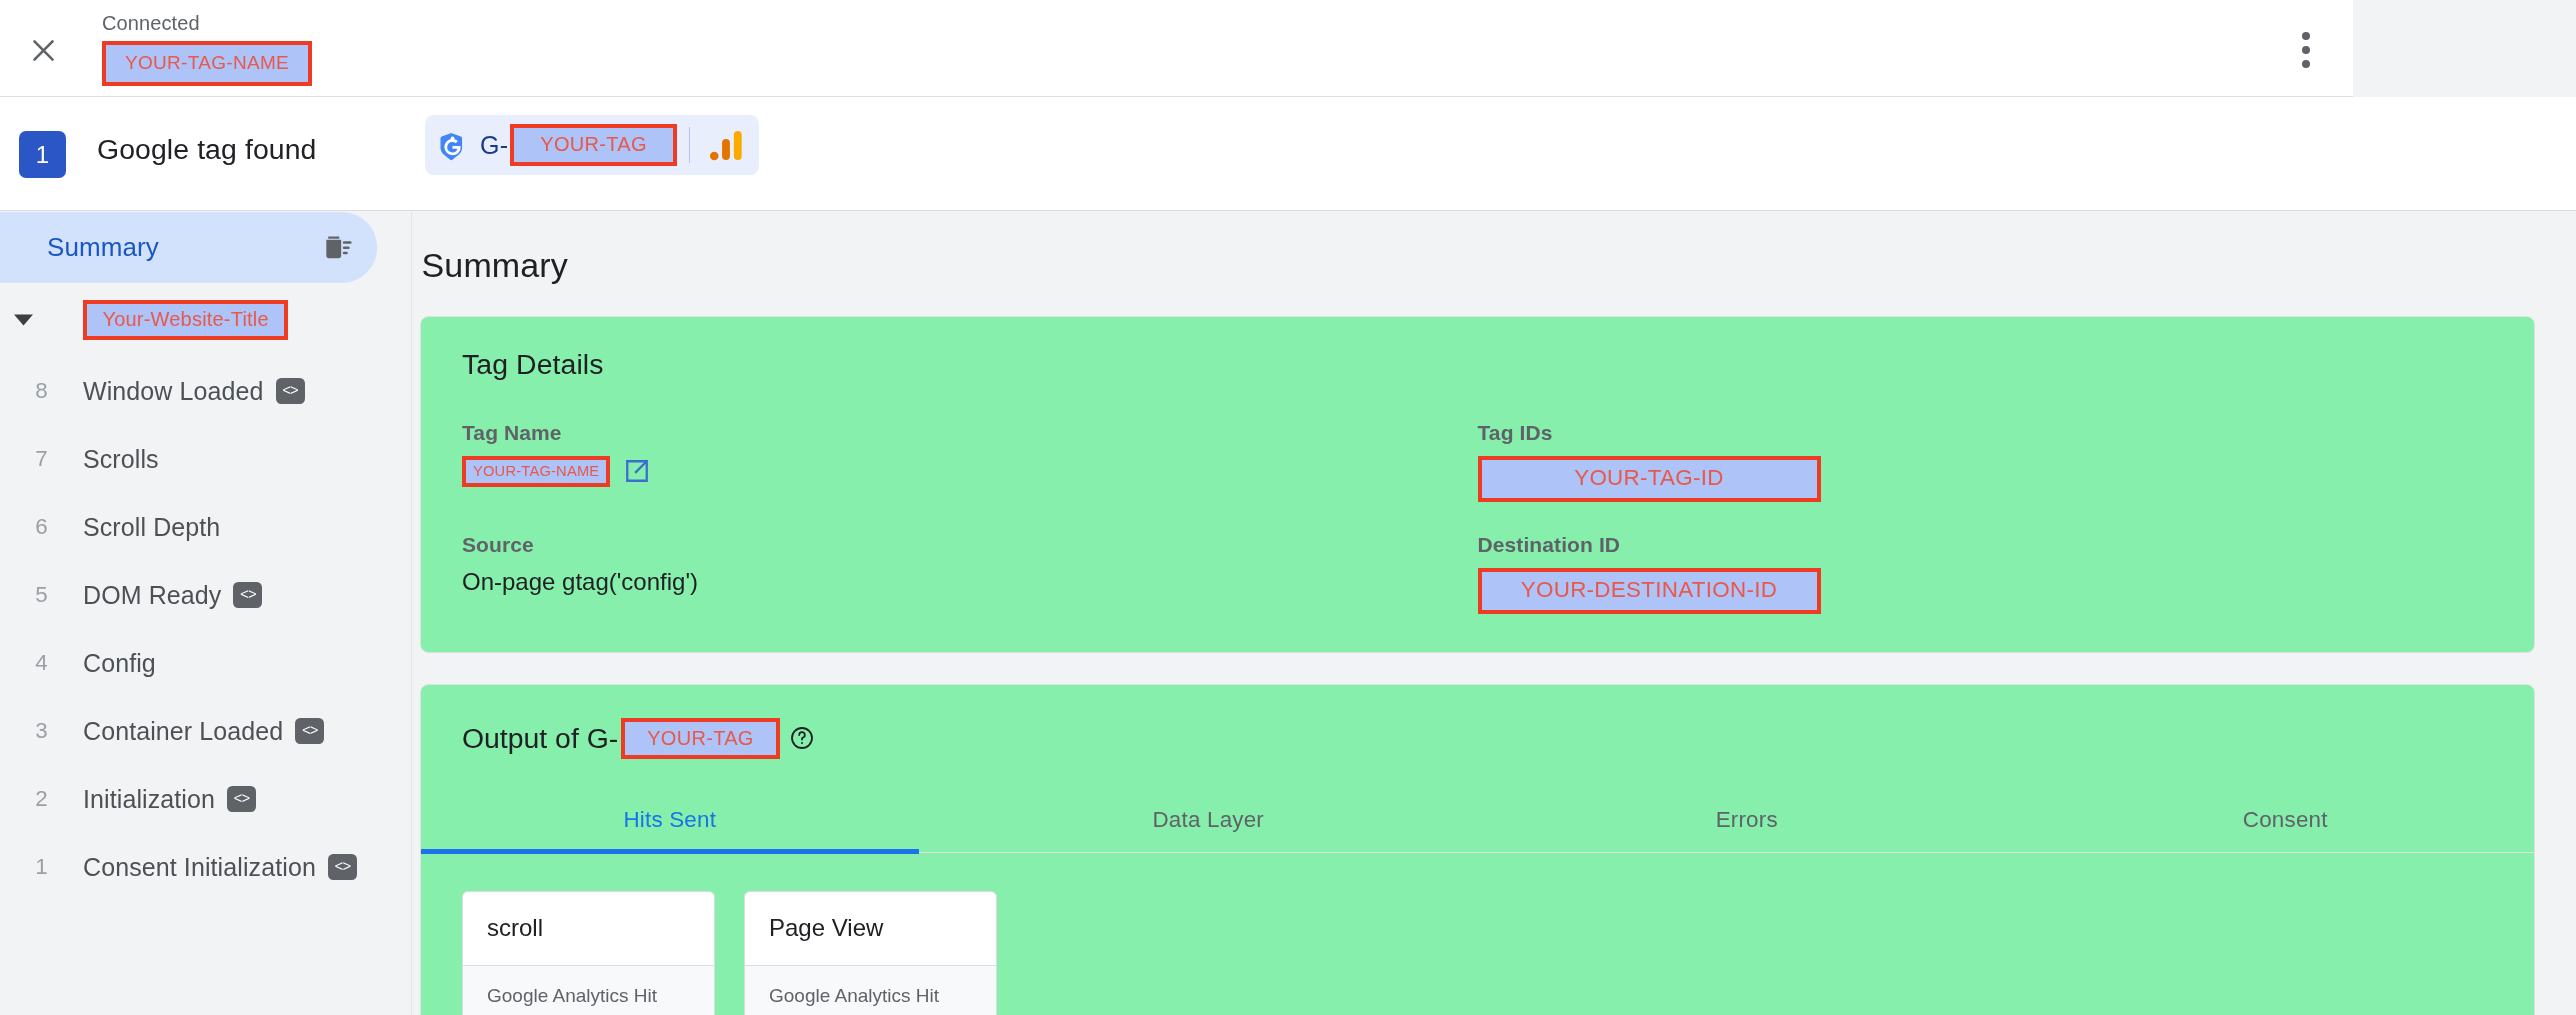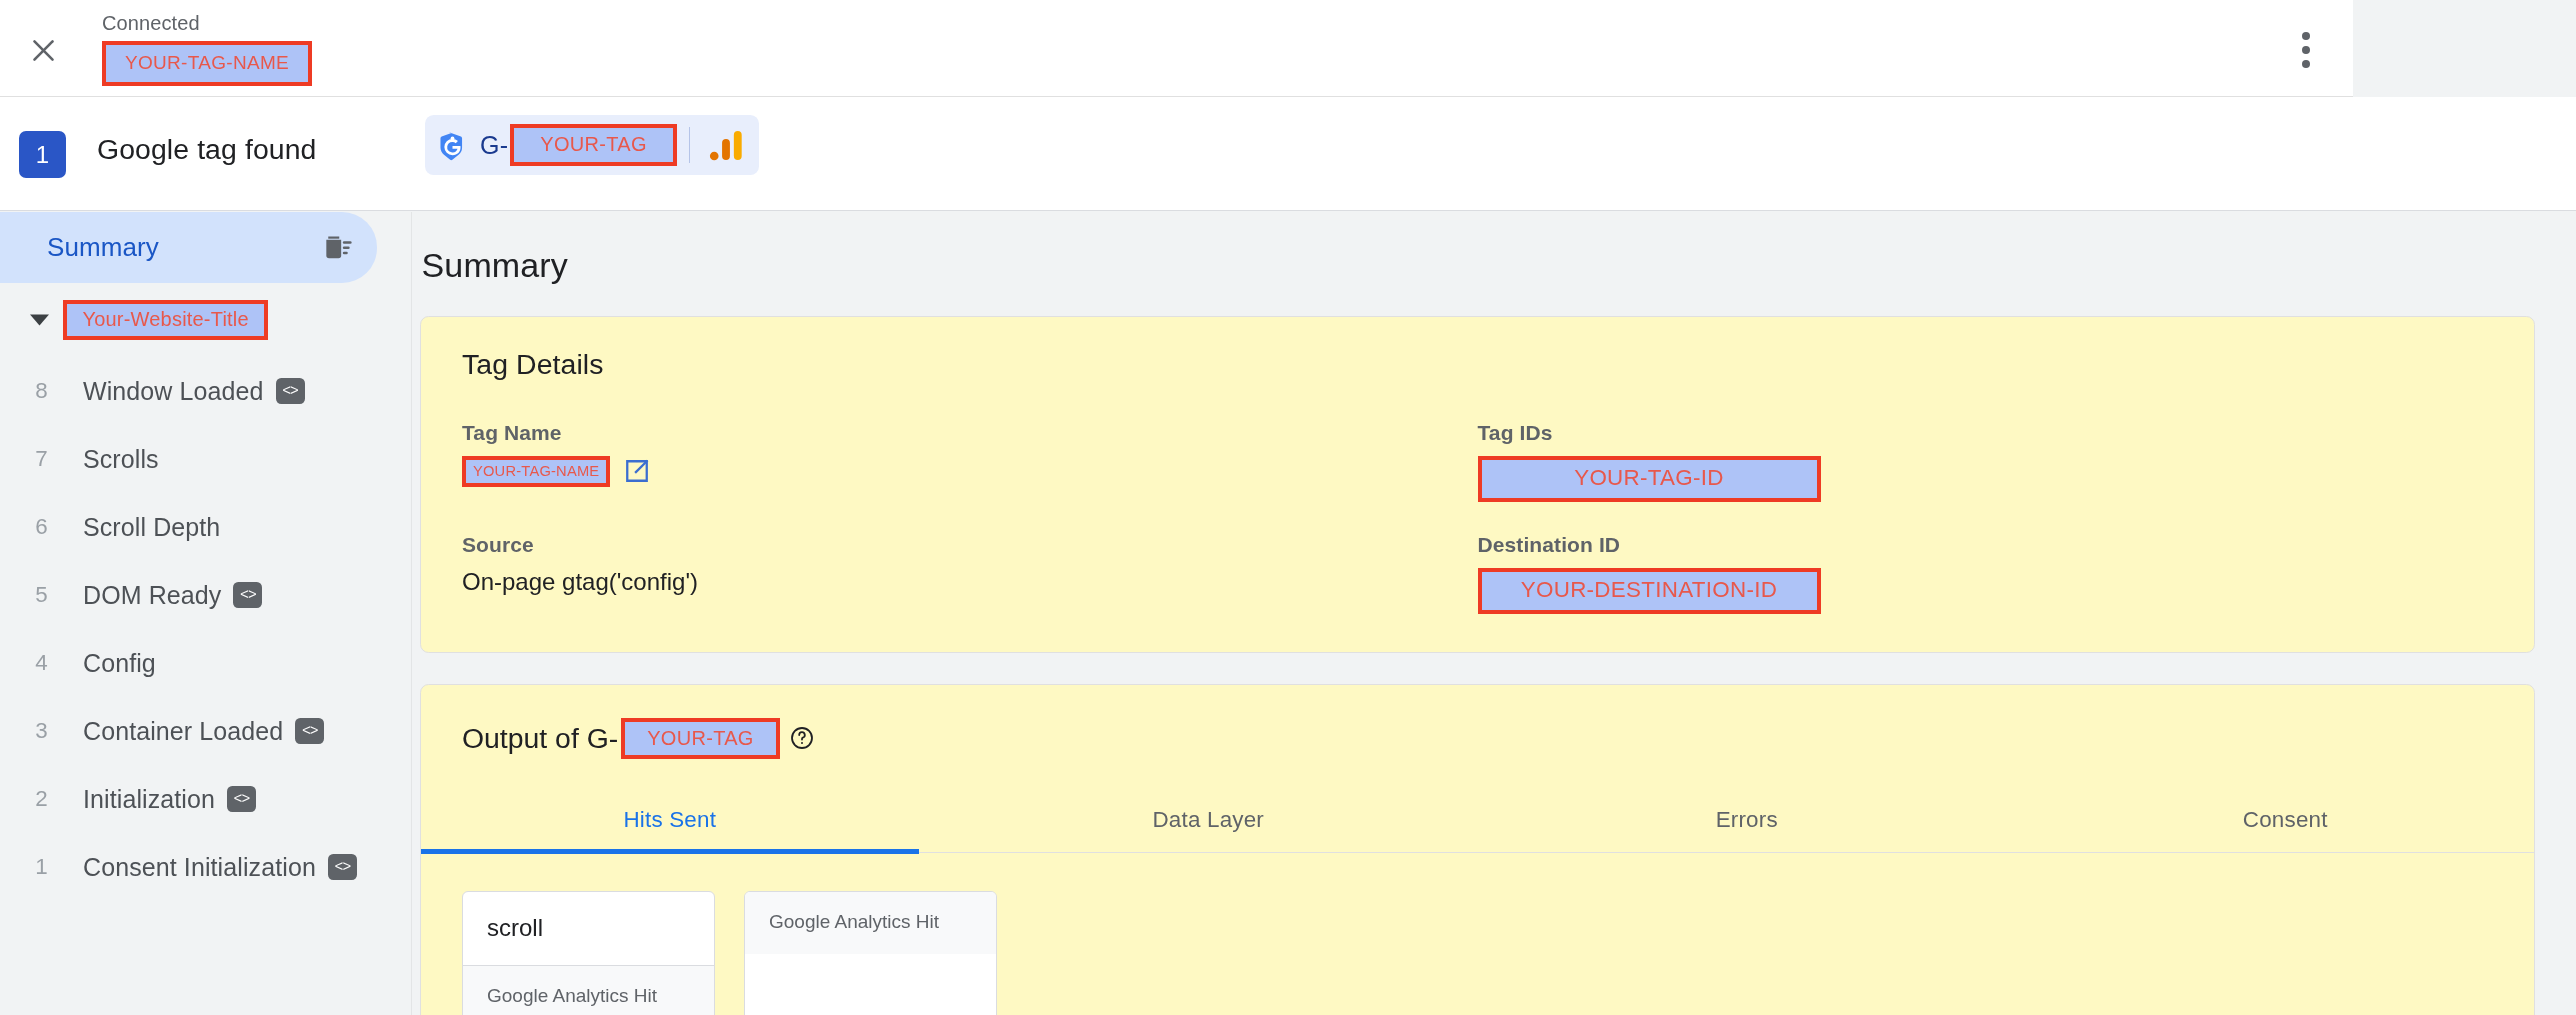--- a/index.html
+++ b/index.html
@@ -169,21 +169,22 @@
     width: 40px; height: 40px;
     display: flex; align-items: center; justify-content: center;
     cursor: pointer;
   }
   .trash-btn svg { width: 33px; height: 33px; }
 
   .site-row {
     height: 74px;
     display: flex;
     align-items: center;
-    padding-left: 16px;
+    padding-left: 0;
+    gap: 36px;
   }
   .caret {
     width: 47px;
     display: flex; align-items: center; justify-content: center;
     cursor: pointer;
   }
   .caret svg { width: 19px; height: 12px; }
   .site-row .hl {
     font-size: 20px;
     padding: 5.2px 15.5px 7px 15.5px;
@@ -231,21 +232,21 @@
   }
   .main-title {
     margin: 34px 0 0 8.6px;
     font-size: 34px;
     color: #202124;
     letter-spacing: 0.1px;
   }
 
   .card {
     margin: 31px 41px 0 7px;
-    background: #fef9c3;
+    background: #86efac;
     border: 0.9px solid #e0e0e0;
     border-radius: 8.6px;
   }
 
   .card-title {
     font-size: 28.4px;
     color: #202124;
     padding: 31px 0 0 41px;
     letter-spacing: 0.1px;
   }
@@ -538,20 +539,21 @@
           <div class="tab">Errors</div>
           <div class="tab">Consent</div>
         </div>
 
       <div class="hits" id="hit-list">
           <div class="hit-card">
             <div class="hit-name">scroll</div>
             <div class="hit-type">Google Analytics Hit</div>
           </div>
           <div class="hit-card">
+            <div class="hit-name">Page View</div>
             <div class="hit-type">Google Analytics Hit</div>
           </div>
         </div>
     </div>
   </div>
 
 </div>
 
 
 </body></html>

